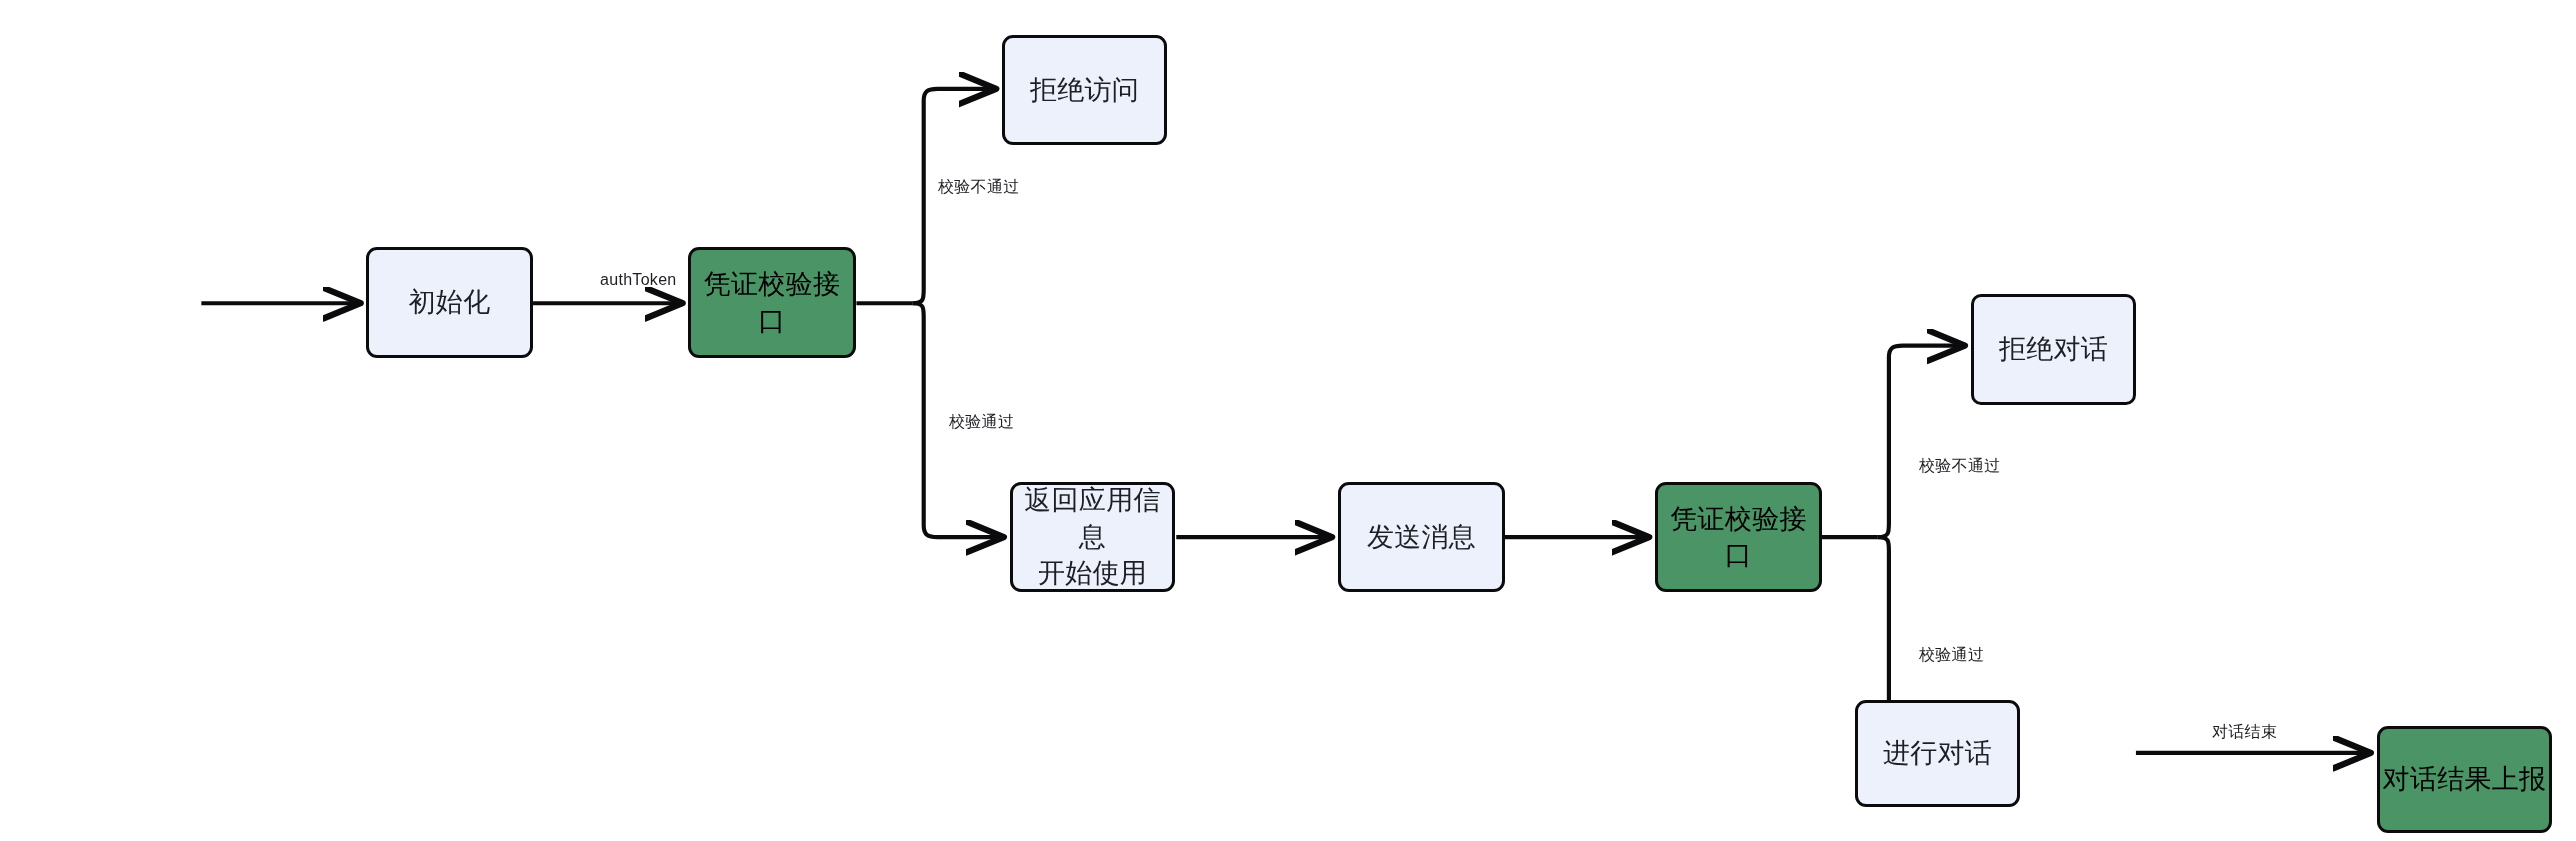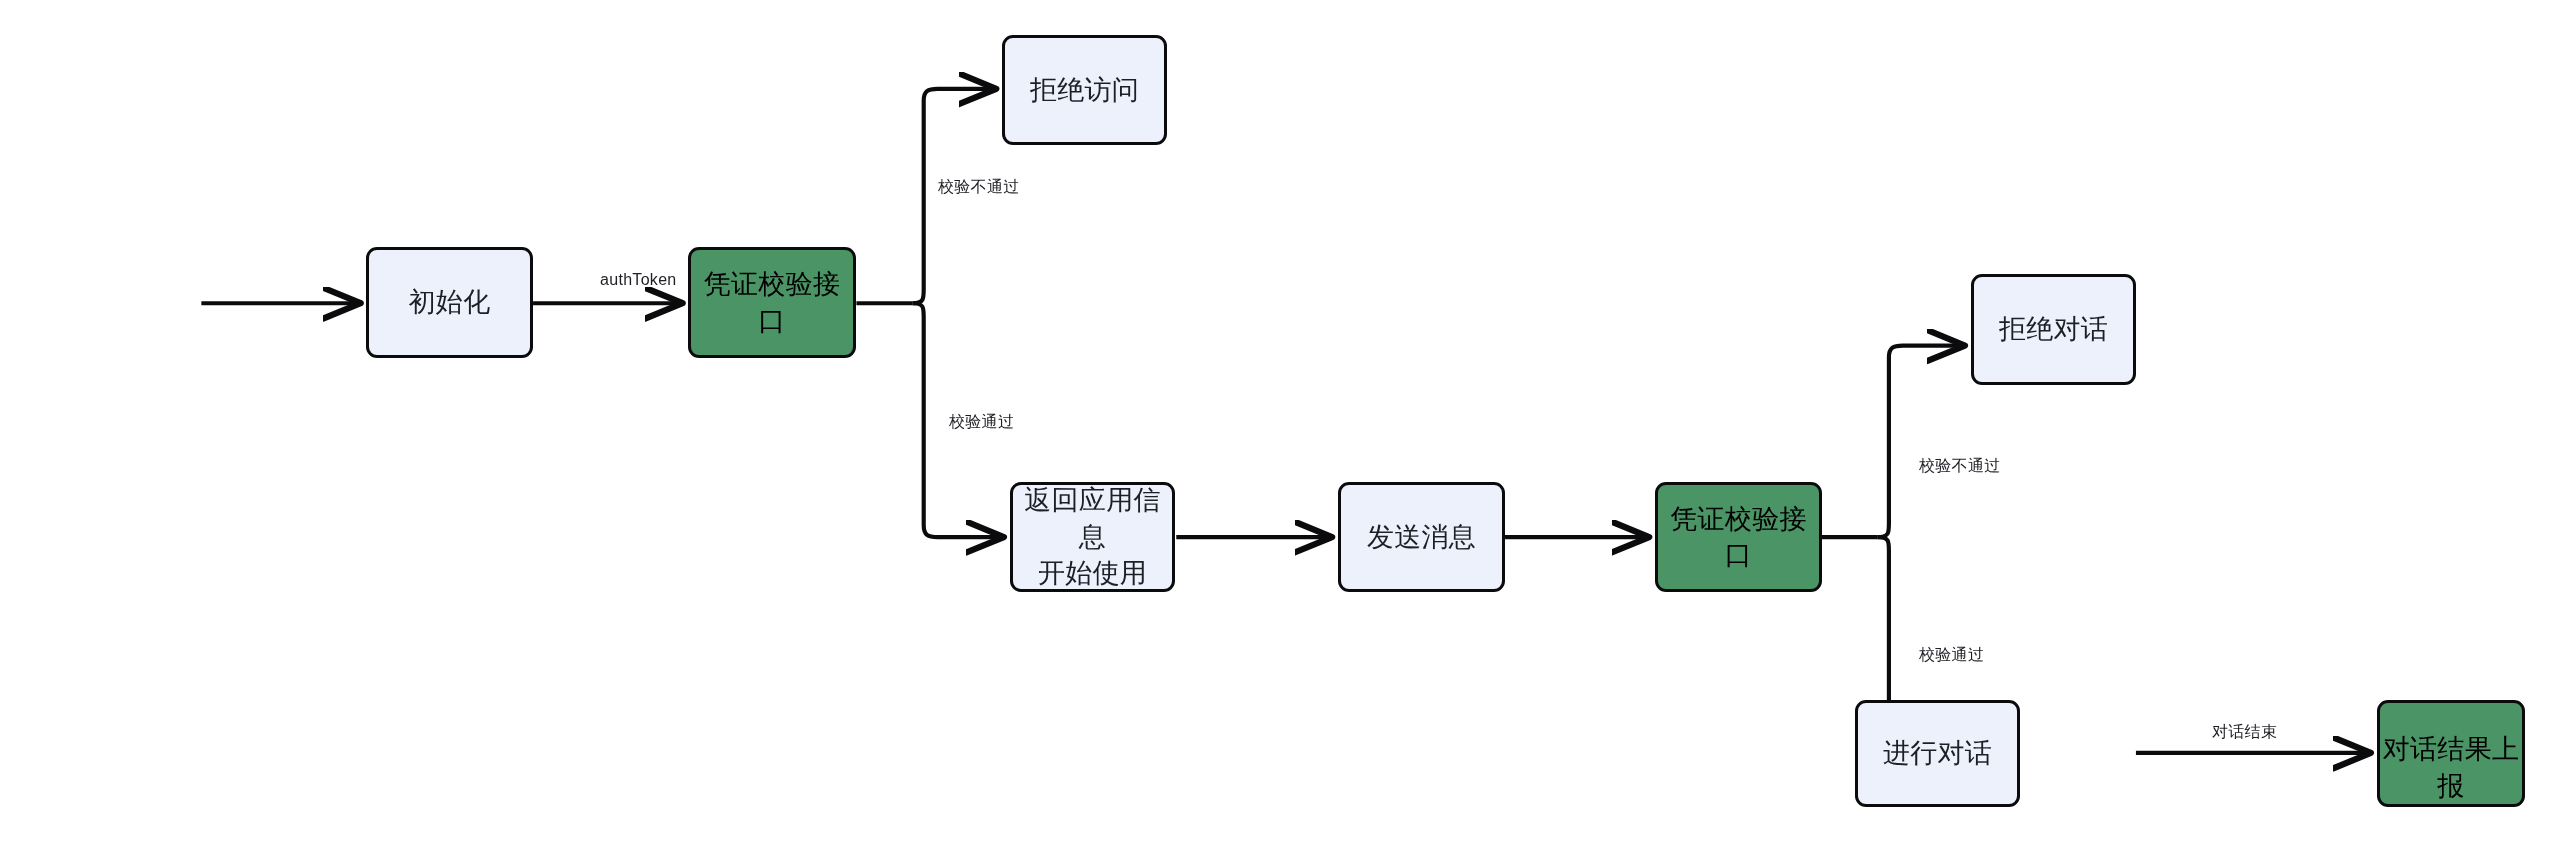--- a/index.html
+++ b/index.html
@@ -111,29 +111,29 @@
   </div>
 
   <div class="node plain" style="left:1338px; top:482px; width:167px; height:110px;">
     <span>发送消息</span>
   </div>
 
   <div class="node accent" style="left:1655px; top:482px; width:167px; height:110px;">
     <span>凭证校验接口</span>
   </div>
 
-  <div class="node plain" style="left:1971px; top:274px; width:165px; height:111px;">
+  <div class="node plain" style="left:1971px; top:294px; width:165px; height:111px;border-radius:10px;">
     <span>拒绝对话</span>
   </div>
 
   <div class="node plain" style="left:1855px; top:700px; width:165px; height:107px;">
     <span>进行对话</span>
   </div>
 
-  <div class="node accent" style="left:2377px; top:700px; width:148px; height:107px;align-items:flex-end;">
+  <div class="node accent" style="left:2377px; top:726px; width:175px; height:107px;">
     <span>对话结果上报</span>
   </div>
 
   <div class="edge-label" style="left:562px; top:271px;margin-left:38px;">authToken</div>
 
   <div class="edge-label" style="left:938px; top:177px;">校验不通过</div>
 
   <div class="edge-label" style="left:949px; top:412px;">校验通过</div>
 
   <div class="edge-label" style="left:1919px; top:456px;">校验不通过</div>

